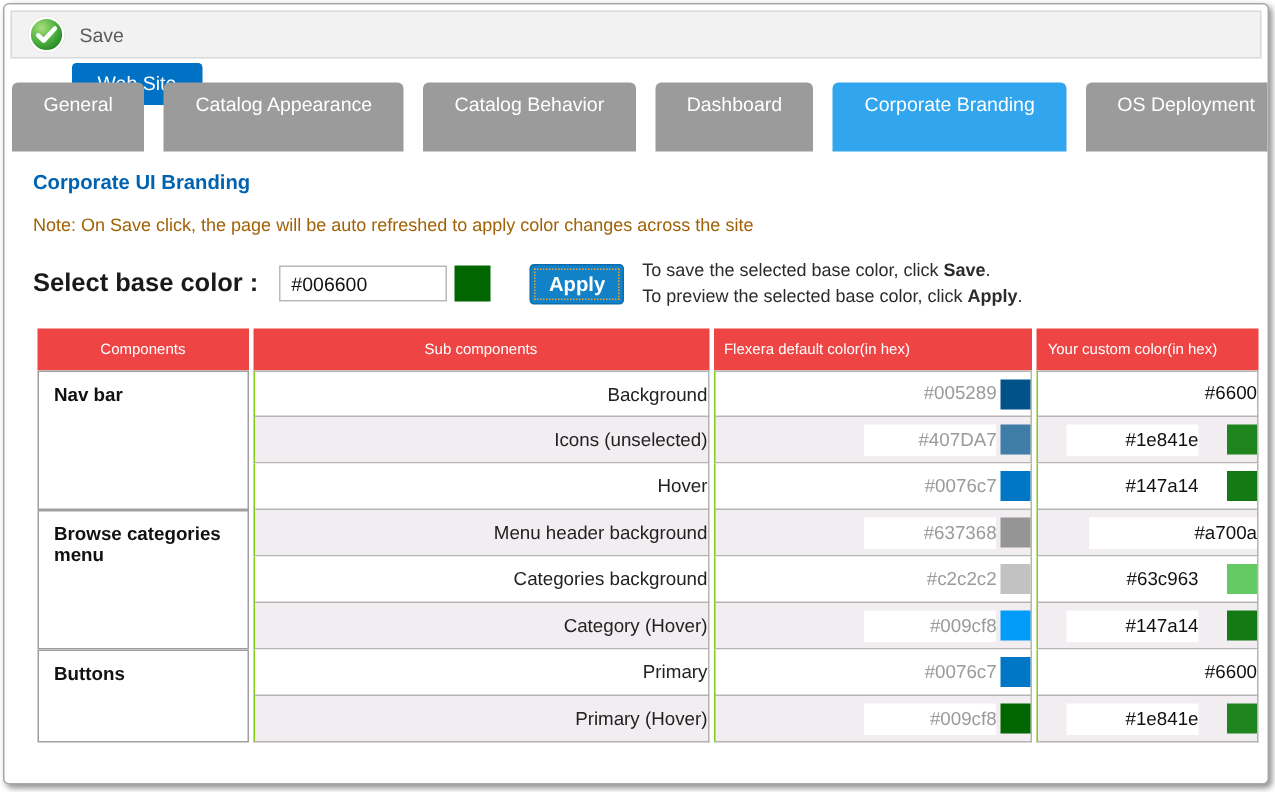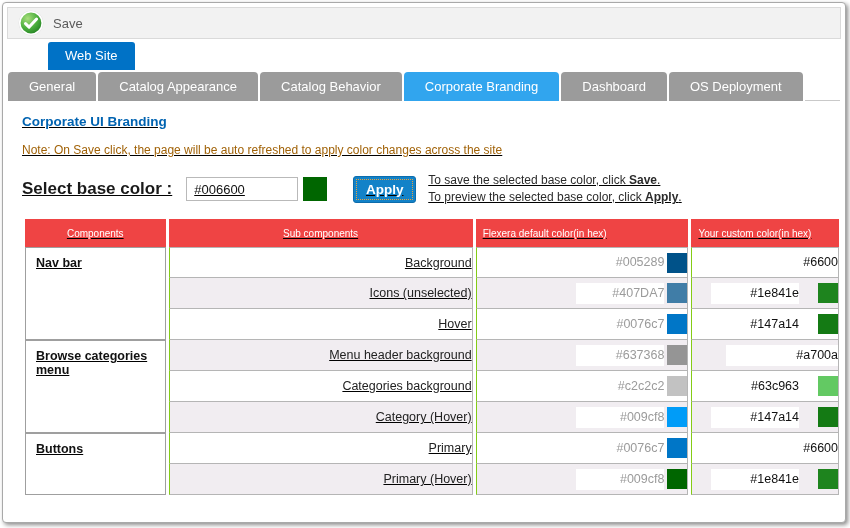--- a/index.html
+++ b/index.html
@@ -15,26 +15,26 @@
     border: 1px solid #dadada; display: flex; align-items: center; }
   .save-btn { display: flex; align-items: center; gap: 9px; padding: 0 14px 0 10px;
     height: 100%; cursor: default; }
   .save-btn span { font-size: 13px; color: #5a5a5a; }
   
   .site-tab-row { margin: 3px 0 0 5px; padding-left: 40px; }
   .site-tab { display: inline-block; background: #0072c6; color: #fff; font-size: 13px;
     padding: 6px 17px 7px; border-radius: 3px 3px 0 0; }
   
   .tabstrip { display: flex; align-items: flex-end; margin-left: 5px; height: 31px; }
-  .tab { background: #9b9b9b; color: #fff; font-size: 13px; padding: 7px 21px 7px;
-    border-radius: 4px 4px 0 0; margin-right: 2px; white-space: nowrap; }
+  .tab { background: #9b9b9b; color: #fff; font-size: 13px; padding: 7px 21px 24px;
+    border-radius: 4px 4px 0 0; margin-right: 13px; white-space: nowrap; }
   .tab.active { background: #31a5ee; }
   .tab-fill { flex: 1; align-self: flex-end; border-bottom: 1px solid #c9c9c9; height: 1px; margin-right: 5px; }
   
-  .content { padding: 13px 0 0 19px; text-decoration: underline; }
+  .content { padding: 13px 0 0 19px; }
   .page-title { color: #0063b1; font-size: 13.5px; font-weight: bold; }
   .note { color: #a16207; font-size: 12px; margin-top: 14px; }
   .base-row { display: flex; align-items: center; margin-top: 15px; }
   .base-label { font-size: 17px; font-weight: bold; color: #1a1a1a; }
   .base-input { margin-left: 14px; width: 112px; height: 24px; border: 1px solid #b9b9b9;
     font-family: "Liberation Sans", sans-serif; font-size: 13px; padding-left: 7px; color: #111; }
   .base-swatch { width: 24px; height: 24px; margin-left: 5px; }
   .apply-btn { margin-left: 26px; width: 63px; height: 27px; background: #1282c8; color: #fff;
     border: 1px solid #0d6cab; border-radius: 3px; font-family: "Liberation Sans", sans-serif;
     font-size: 13.5px; font-weight: bold; outline: 1px dotted #e8a33d; outline-offset: -4px; cursor: pointer; }
@@ -87,22 +87,22 @@
   </div>
 
   <div class="site-tab-row">
     <div class="site-tab">Web Site</div>
   </div>
 
   <div class="tabstrip">
     <div class="tab">General</div>
       <div class="tab">Catalog Appearance</div>
       <div class="tab">Catalog Behavior</div>
+      <div class="tab">Dashboard</div>
       <div class="tab active">Corporate Branding</div>
-      <div class="tab">Dashboard</div>
       <div class="tab">OS Deployment</div>
       <div class="tab-fill"></div>
   </div>
 
   <div class="content">
     <div class="page-title">Corporate UI Branding</div>
     <div class="note">Note: On Save click, the page will be auto refreshed to apply color changes across the site</div>
 
     <div class="base-row">
       <span class="base-label">Select base color :</span>

